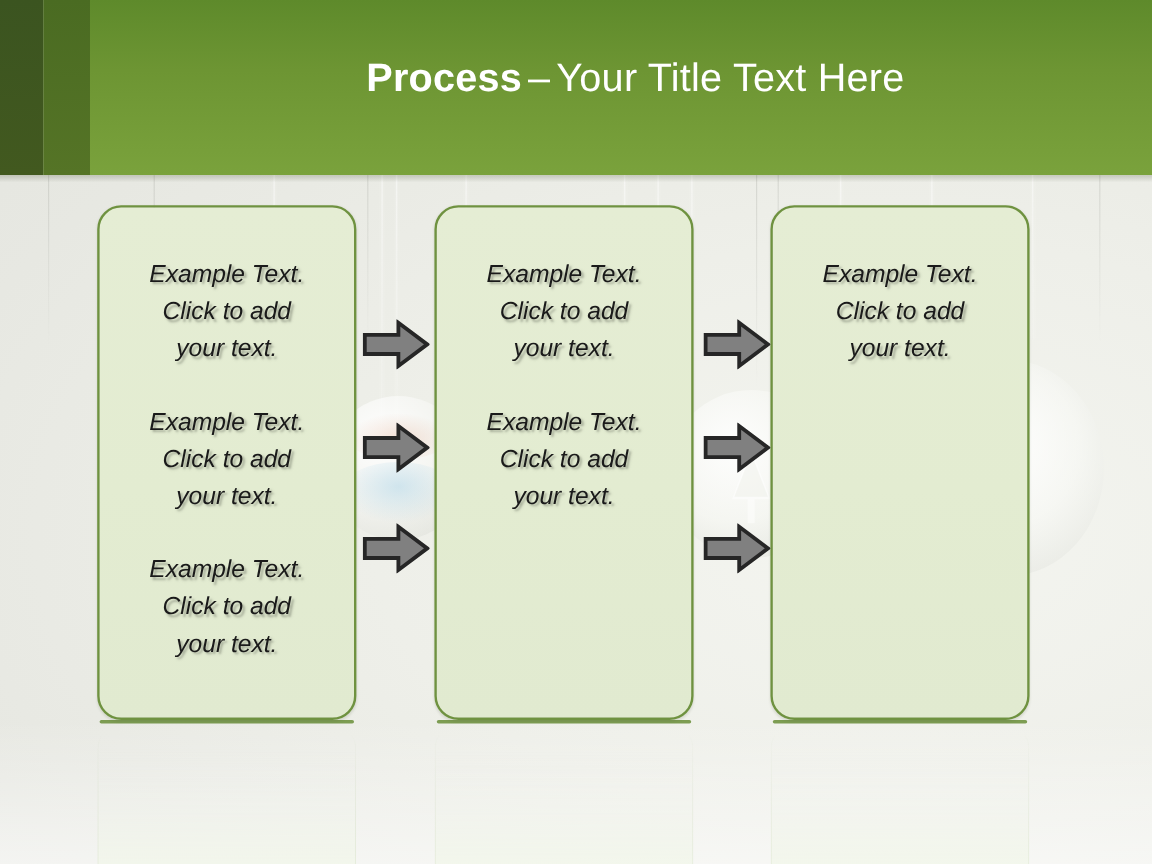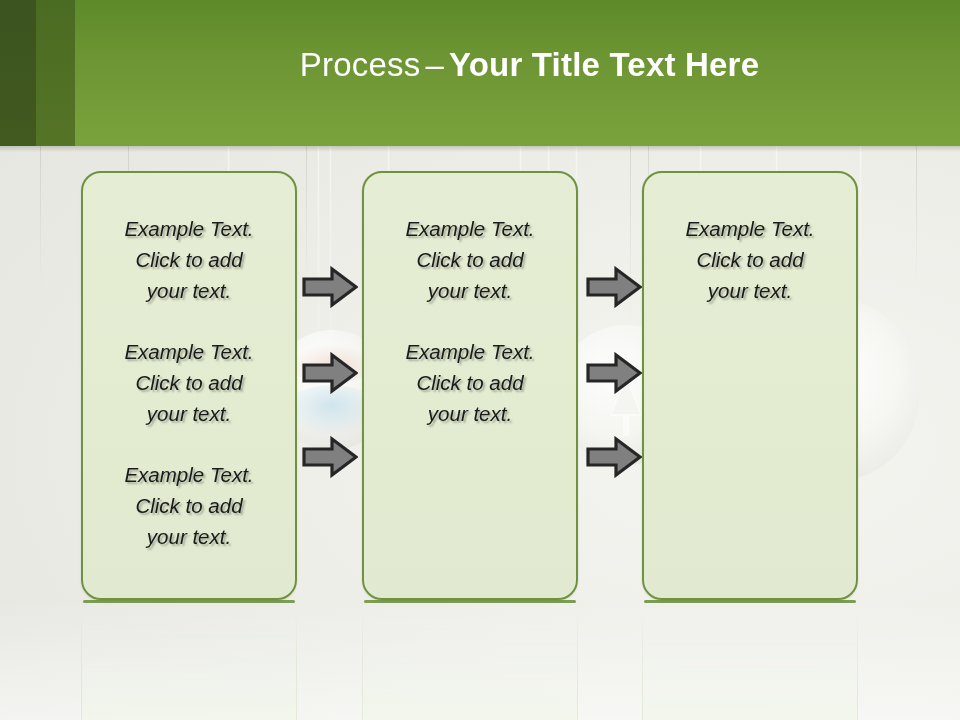--- a/index.html
+++ b/index.html
@@ -81,23 +81,23 @@
     position:absolute; left:0; top:146px; width:960px; height:6px;
     background:linear-gradient(to bottom, rgba(60,70,40,.22), rgba(60,70,40,0));
   }
   #title {
     position:absolute; left:75px; top:0; width:885px; height:146px;
     display:flex; align-items:center; justify-content:center;
     color:#ffffff; white-space:nowrap;
     font-size:33px; letter-spacing:.2px;
     padding-bottom:16px;
   }
-  #title .t-bold { font-weight:normal;margin-left:24px; }
+  #title .t-bold { font-weight:bold;margin-left:24px; }
   #title .t-sep  { font-weight:normal; padding:0 5px; }
-  #title .t-rest { font-weight:bold; }
+  #title .t-rest { font-weight:normal; }
 
   
   .pbox {
     position:absolute;
     border:2.5px solid #6f9240;
     border-radius:20px;
     background:linear-gradient(to bottom, #e5edd4 0%, #e3ecd1 55%, #e1ead0 100%);
     box-shadow:0 1px 2px rgba(90,100,70,.16);
   }
   .pbox-inner {

